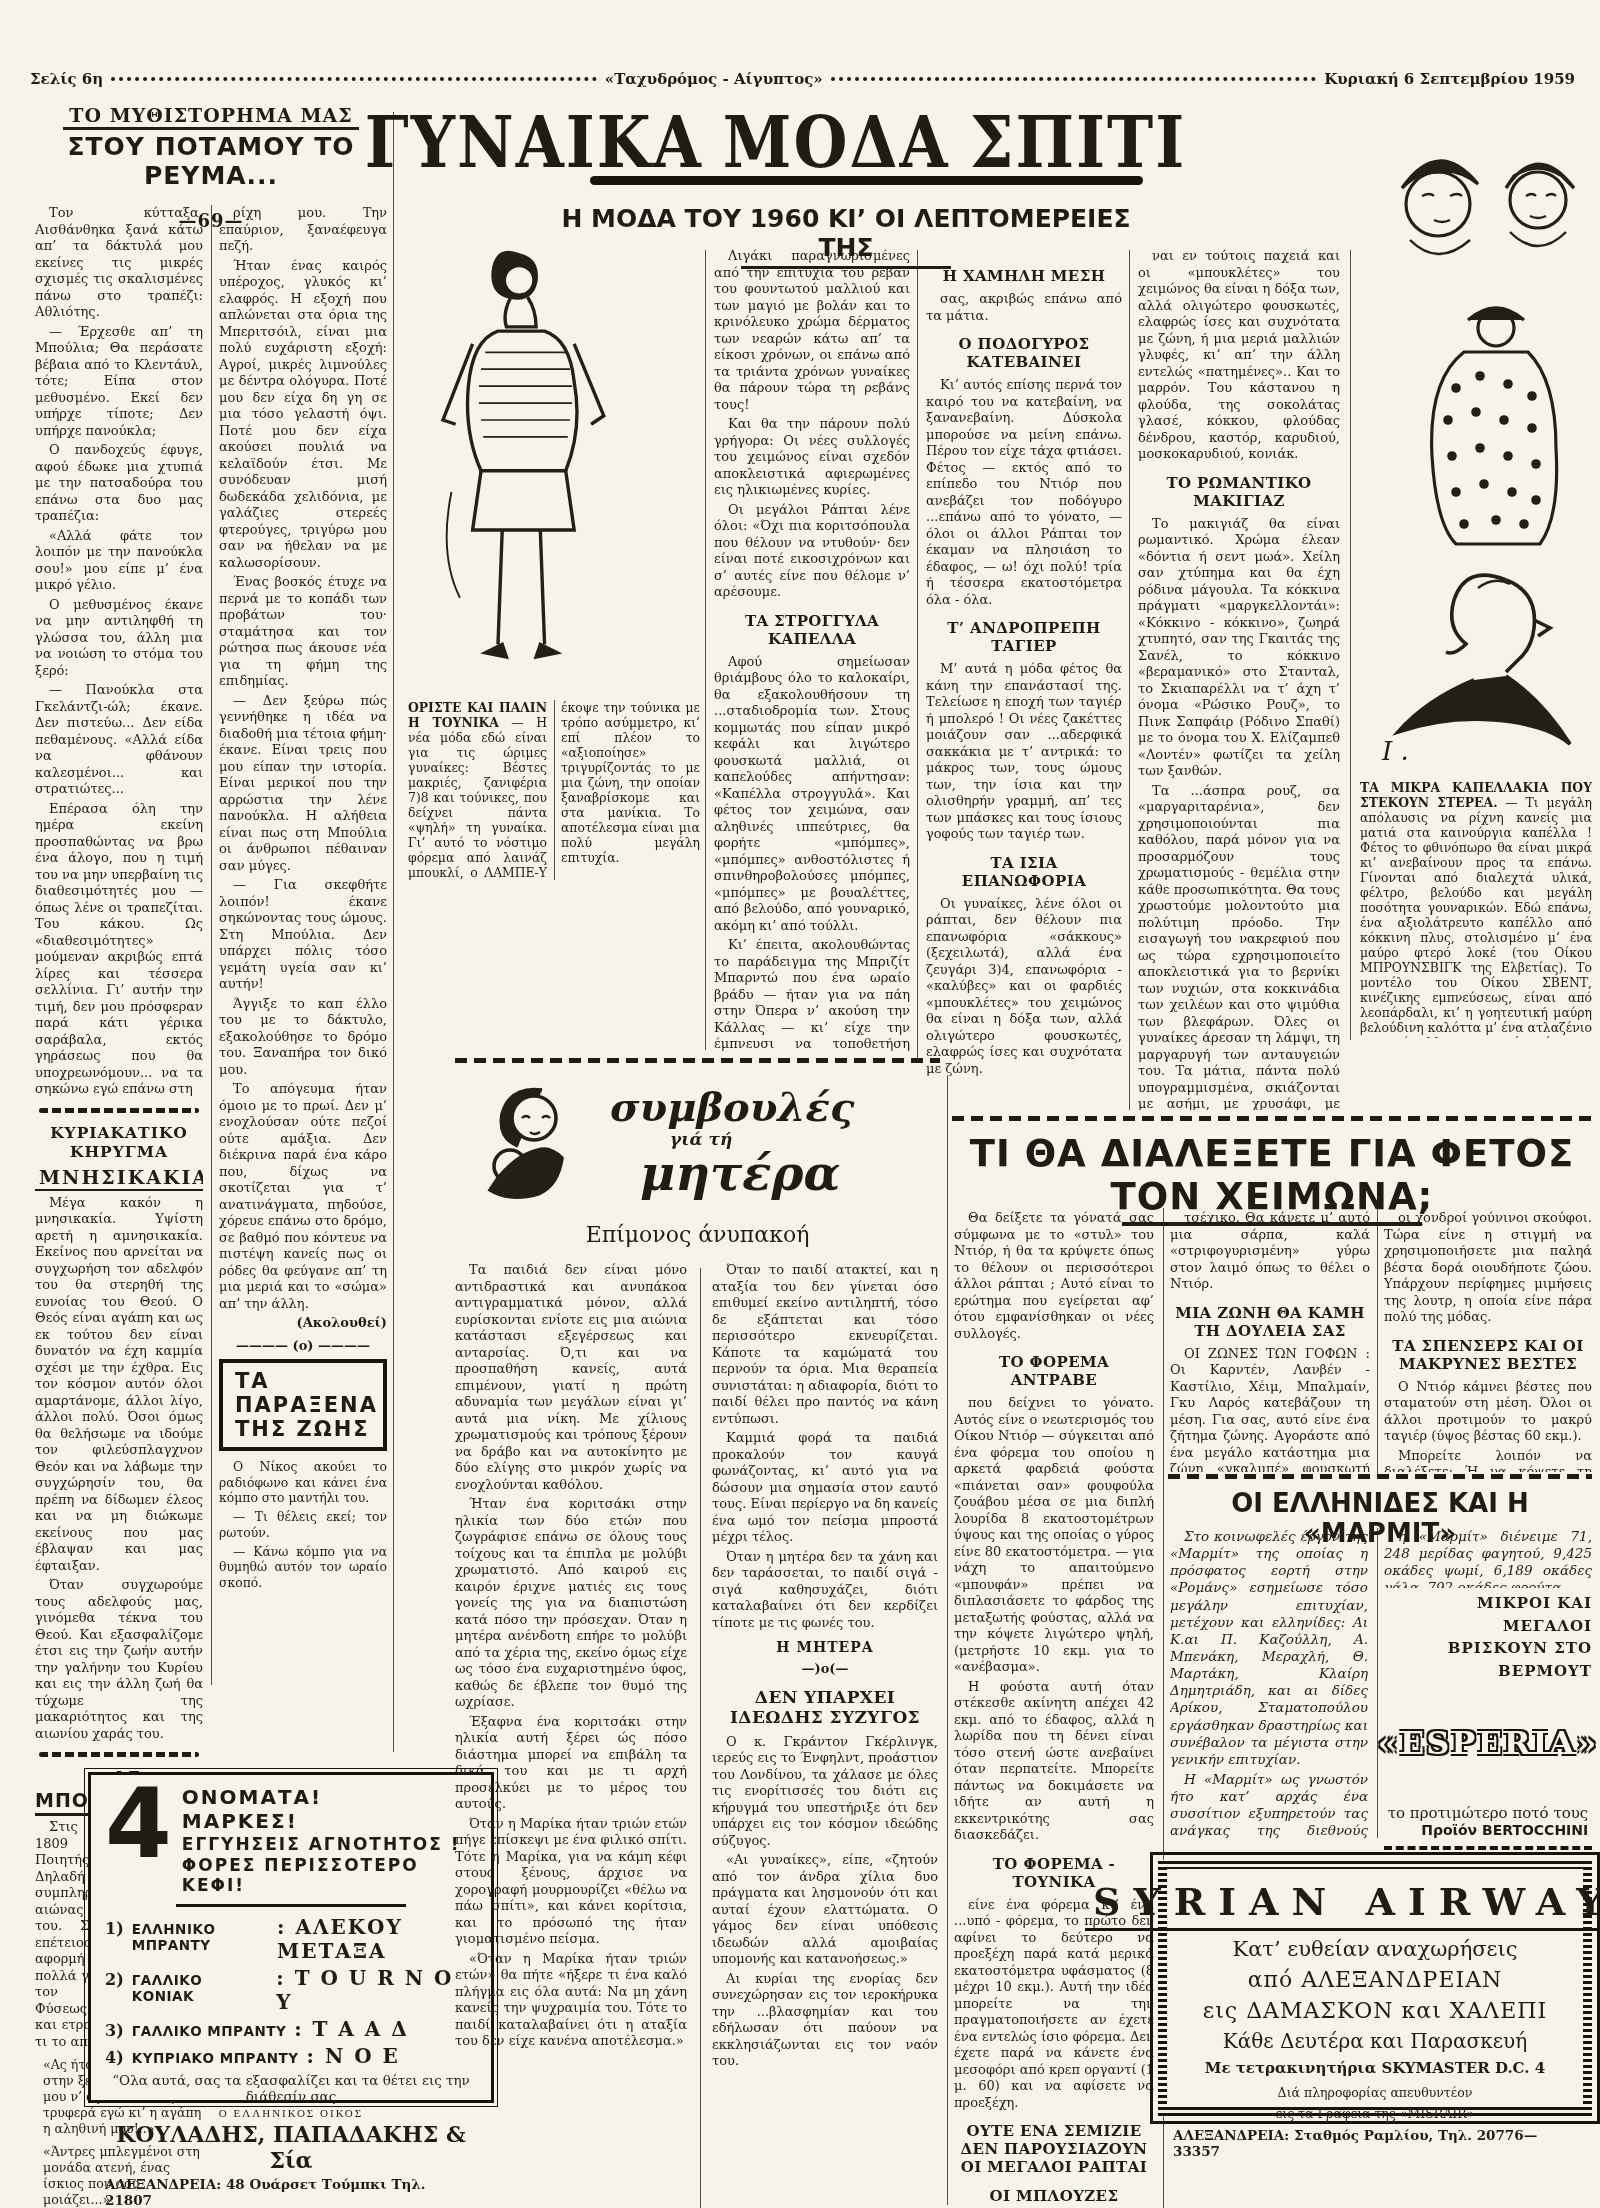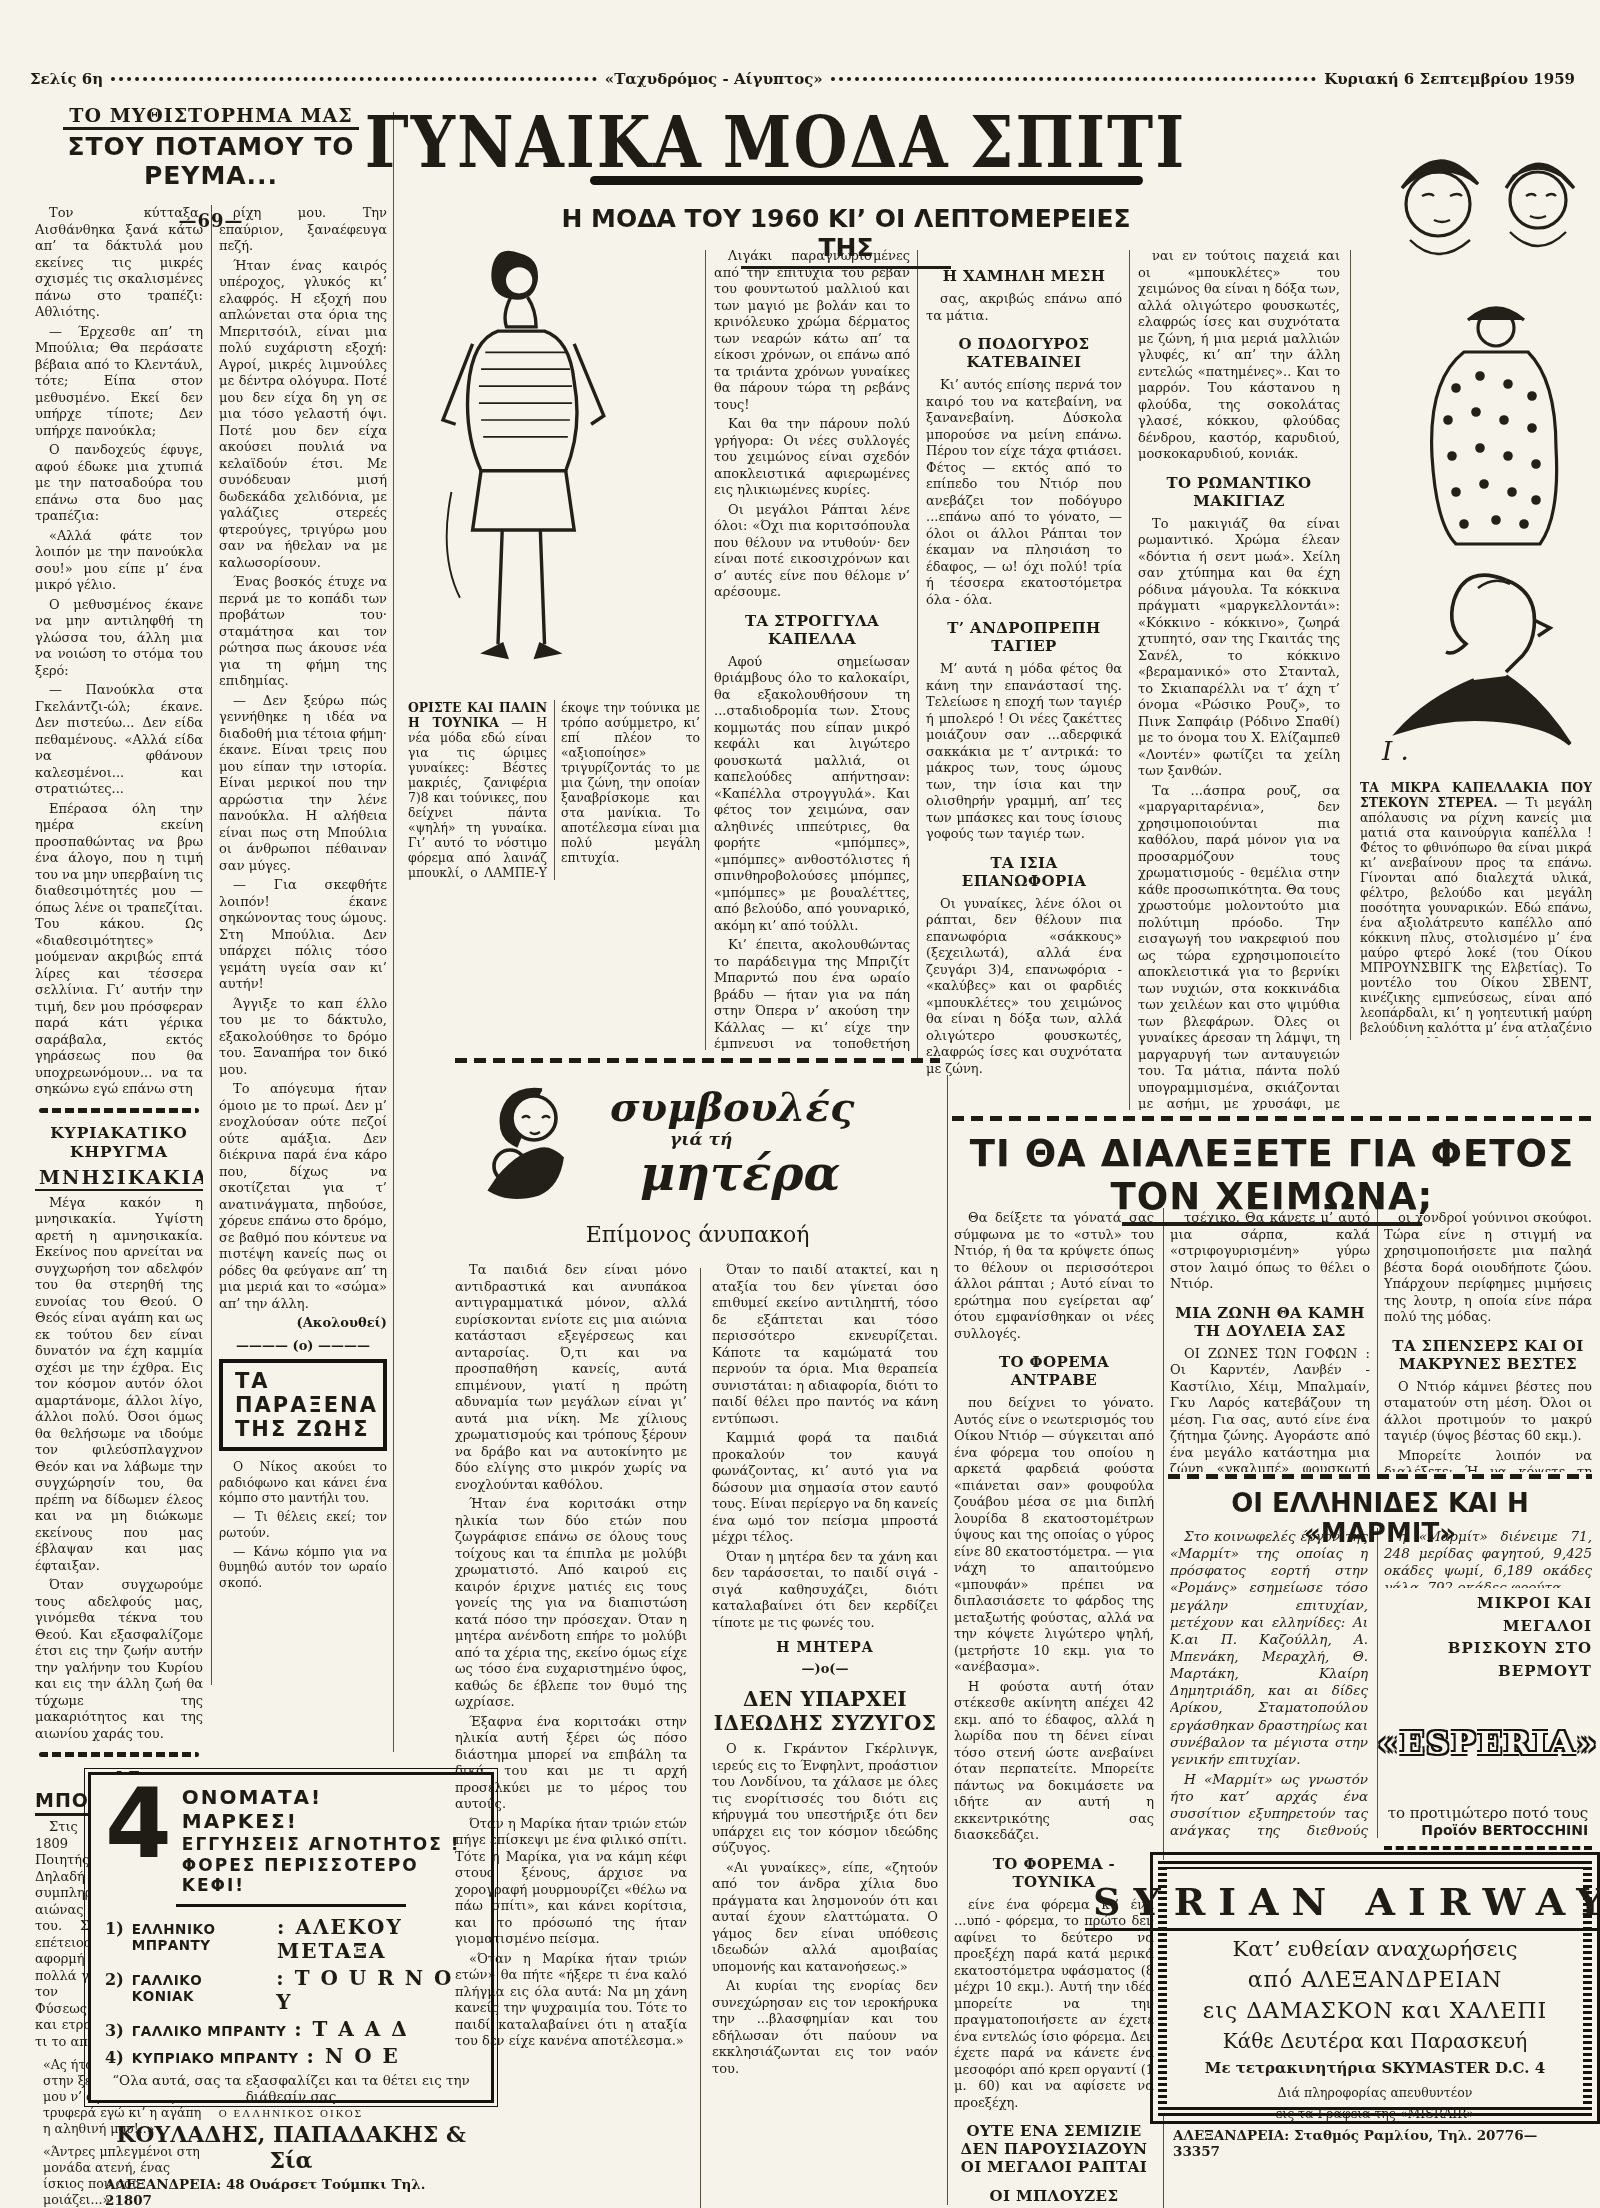--- a/index.html
+++ b/index.html
@@ -350,21 +350,21 @@
       </div>
   </div>
   <div class="abs tcol" style="left:712px;top:1262px;width:226px;height:946px;">
     <div>
         <p>Όταν το παιδί ατακτεί, και η αταξία του δεν γίνεται όσο επιθυμεί εκείνο αντιληπτή, τόσο δε εξάπτεται και τόσο περισσότερο εκνευρίζεται. Κάποτε τα καμώματά του περνούν τα όρια. Μια θεραπεία συνιστάται: η αδιαφορία, διότι το παιδί θέλει προ παντός να κάνη εντύπωσι.</p>
         <p>Καμμιά φορά τα παιδιά προκαλούν τον καυγά φωνάζοντας, κι’ αυτό για να δώσουν μια σημασία στον εαυτό τους. Είναι περίεργο να δη κανείς ένα ωμό τον πείσμα μπροστά μέχρι τέλος.</p>
         <p>Όταν η μητέρα δεν τα χάνη και δεν ταράσσεται, το παιδί σιγά - σιγά καθησυχάζει, διότι καταλαβαίνει ότι δεν κερδίζει τίποτε με τις φωνές του.</p>
       </div>
     <div class="sig" style="letter-spacing:1px;">Η ΜΗΤΕΡΑ</div>
     <div class="sep-o">—)ο(—</div>
-    <div class="sub" style="font-size:20px;">
+    <div class="sub" style="font-size:17px;">
       <div>ΔΕΝ ΥΠΑΡΧΕΙ</div>
         <div>ΙΔΕΩΔΗΣ ΣΥΖΥΓΟΣ</div>
     </div>
     <div>
         <p>Ο κ. Γκράντον Γκέρλινγκ, ιερεύς εις το Ένφηλντ, προάστιον του Λονδίνου, τα χάλασε με όλες τις ενορίτισσές του διότι εις κήρυγμά του υπεστήριξε ότι δεν υπάρχει εις τον κόσμον ιδεώδης σύζυγος.</p>
         <p>«Αι γυναίκες», είπε, «ζητούν από τον άνδρα χίλια δυο πράγματα και λησμονούν ότι και αυταί έχουν ελαττώματα. Ο γάμος δεν είναι υπόθεσις ιδεωδών αλλά αμοιβαίας υπομονής και κατανοήσεως.»</p>
         <p>Αι κυρίαι της ενορίας δεν συνεχώρησαν εις τον ιεροκήρυκα την ...βλασφημίαν και του εδήλωσαν ότι παύουν να εκκλησιάζωνται εις τον ναόν του.</p>
       </div>
   </div>
 

